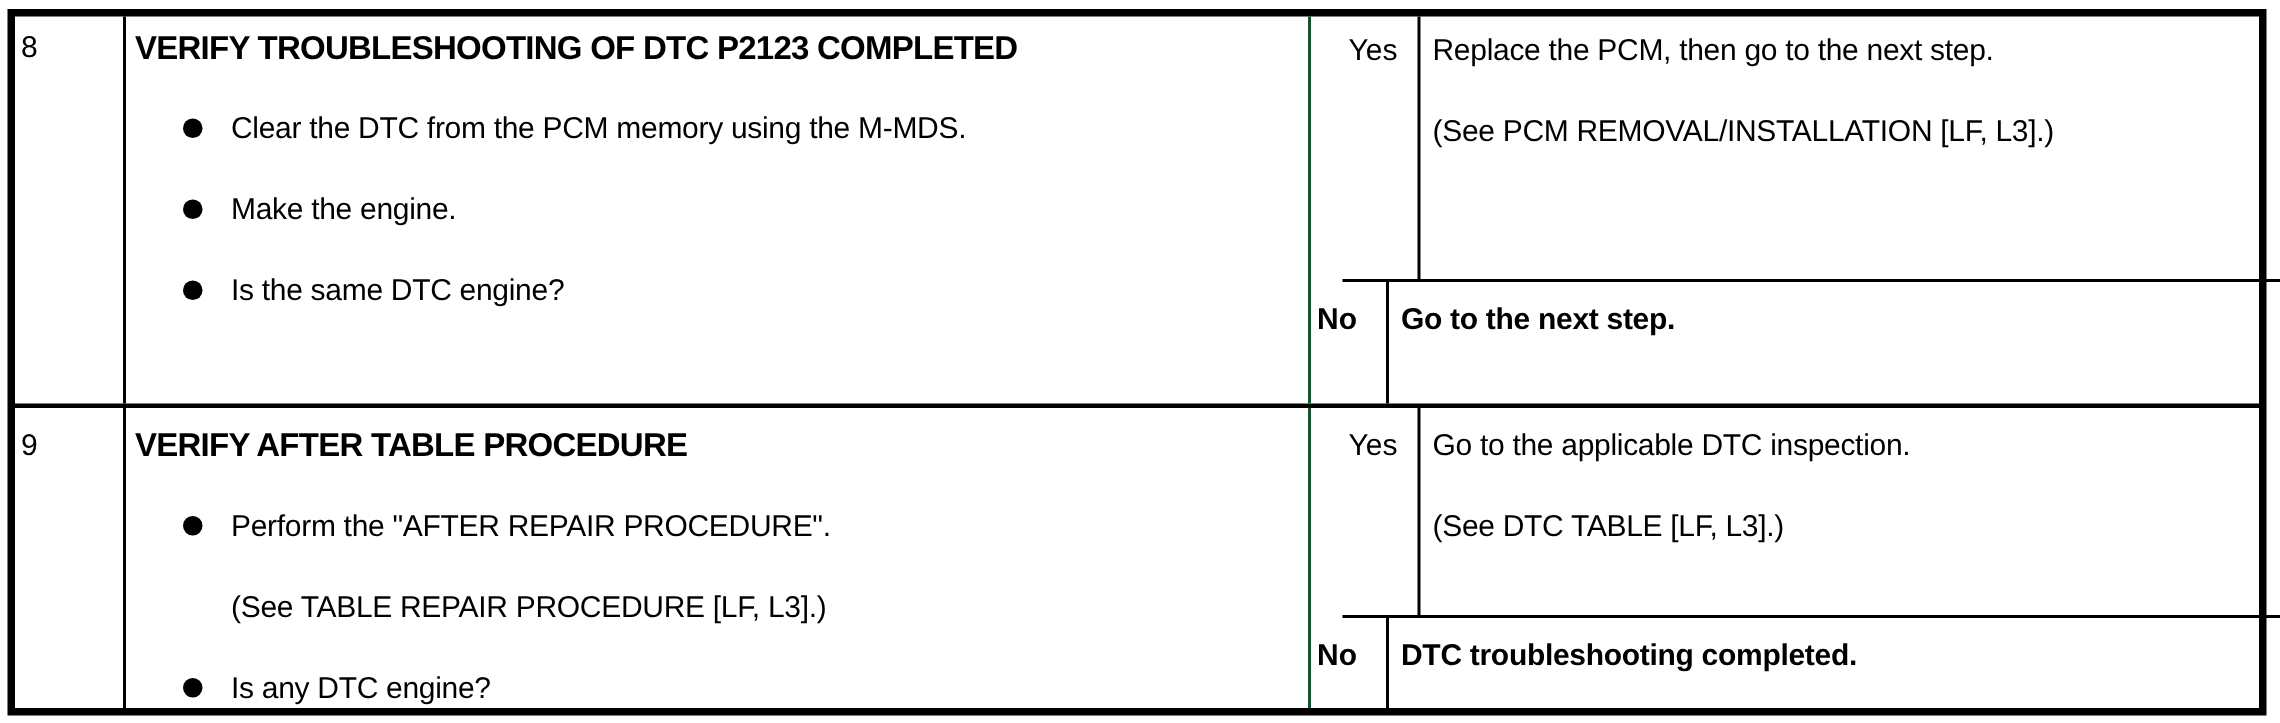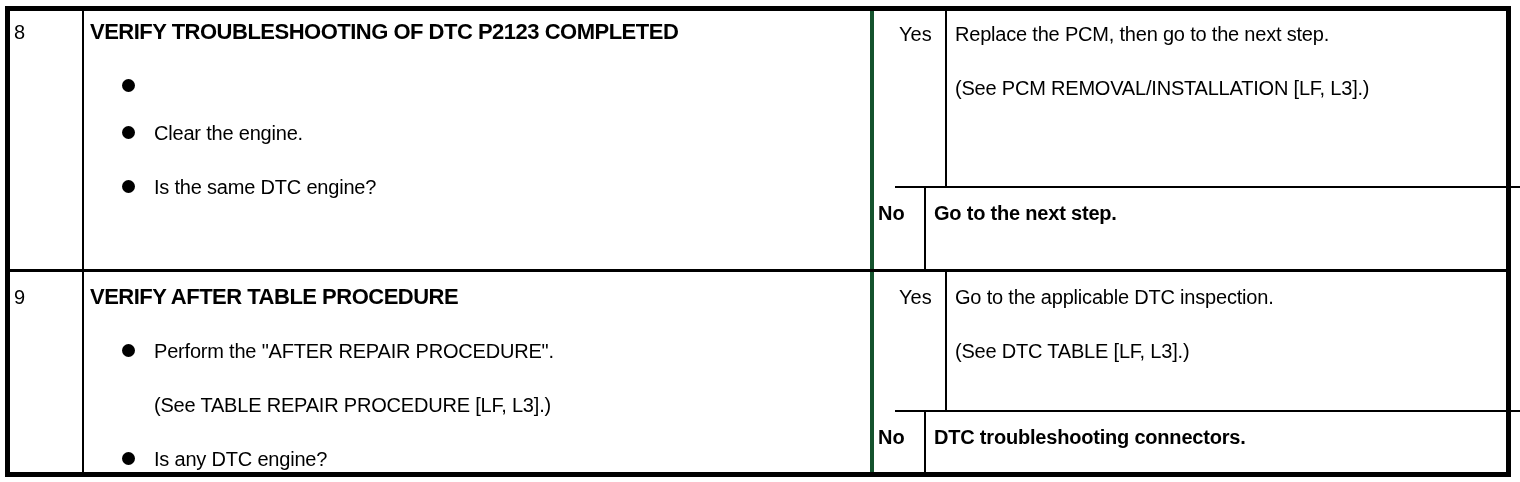--- a/index.html
+++ b/index.html
@@ -25,21 +25,21 @@
   .row-9 { flex: 1; }
 
   .step-cell {
     width: 74px; flex: 0 0 74px;
     border-right: 2px solid #000;
     padding: 8px 0 0 4px;
     font-size: 20px; line-height: 26px;
   }
   .action-cell {
     width: 790px; flex: 0 0 790px;
-    border-right: 4px solid #14532d;
+    border-right: 2px solid #14532d;
     padding: 8px 0 0 6px;
   }
   .row-9 .step-cell, .row-9 .action-cell { padding-top: 12px; }
 
   .action-title {
     font-size: 22px; font-weight: bold;
     line-height: 26px; letter-spacing: -0.5px;
     white-space: nowrap;
   }
   .item {
@@ -87,24 +87,25 @@
   <div class="tbl">
 
     <div class="row row-8">
       <div class="step-cell">
         <span>8</span>
       </div>
       <div class="action-cell">
         <div class="action-title">VERIFY TROUBLESHOOTING OF DTC P2123 COMPLETED</div>
         <div class="item">
           <span class="dot"></span>
+          <span>Clear the DTC from the PCM memory using the M-MDS.</span>
         </div>
         <div class="item">
           <span class="dot"></span>
-          <span>Clear the engine.</span>
+          <span>Make the engine.</span>
         </div>
         <div class="item">
           <span class="dot"></span>
           <span>Is the same DTC engine?</span>
         </div>
       </div>
       <div class="results">
         <div class="subrow yes">
           <div class="yn-cell">Yes</div>
           <div class="result-cell">
@@ -144,20 +145,20 @@
         <div class="subrow yes">
           <div class="yn-cell">Yes</div>
           <div class="result-cell">
             <div class="line">Go to the applicable DTC inspection.</div>
             <div class="line">(See DTC TABLE [LF, L3].)</div>
           </div>
         </div>
         <div class="subrow no">
           <div class="yn-cell">No</div>
           <div class="result-cell">
-            <div class="line">DTC troubleshooting connectors.</div>
+            <div class="line">DTC troubleshooting completed.</div>
           </div>
         </div>
       </div>
     </div>
 
   </div>
 </div>
 
 </body></html>

